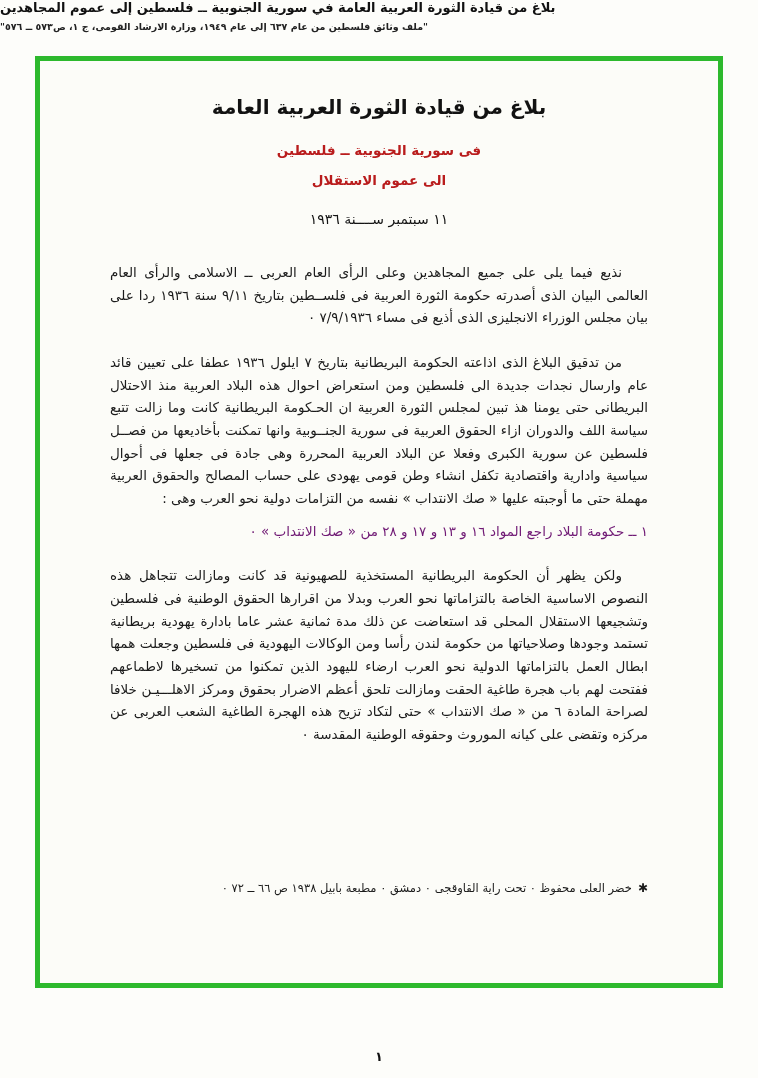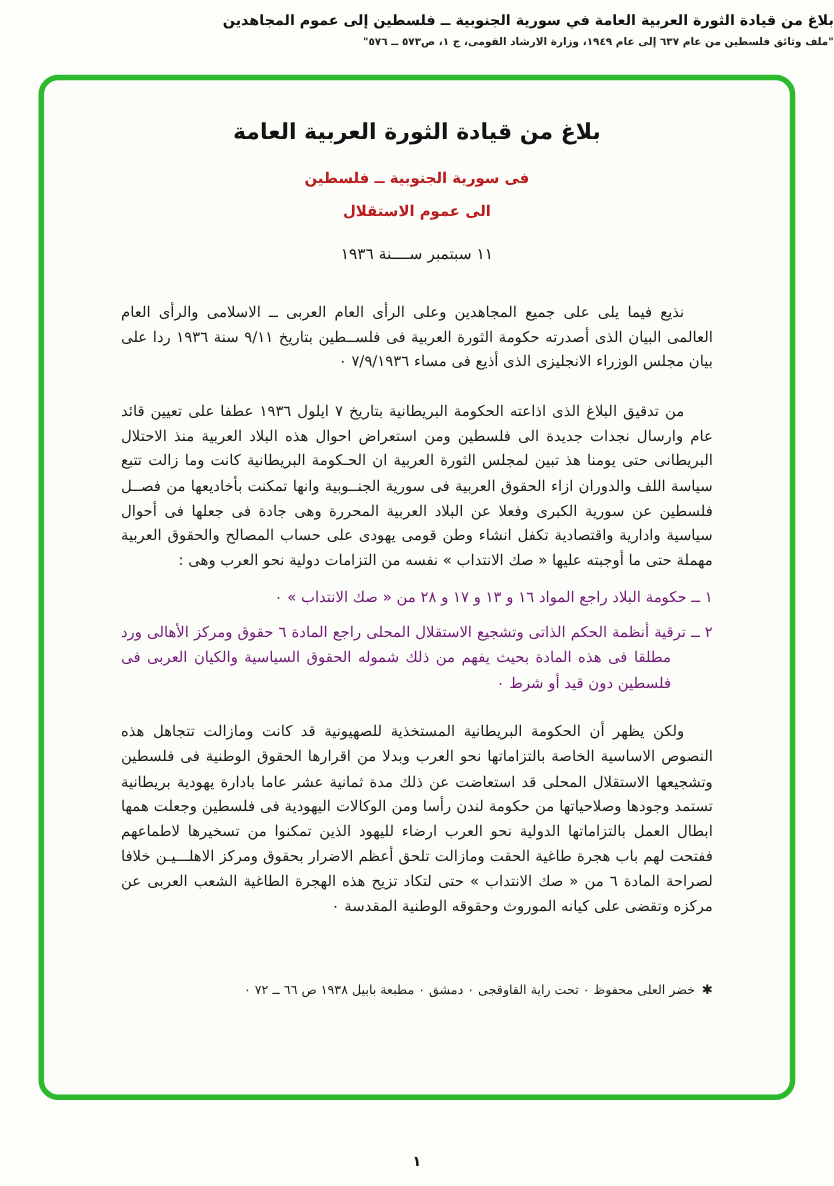--- a/index.html
+++ b/index.html
@@ -11,42 +11,42 @@
     width: 758px;
     height: 1078px;
     position: relative;
     font-family: "DejaVu Sans", sans-serif;
     color: #1e1e1e;
     direction: rtl;
     overflow: hidden;
     background: #fdfdfa;
   }
   .top-header {
-    text-align: right;
-    padding-top: 12px;
+    text-align: left;
+    padding-top: 0;
   }
   .top-header .line1 {
     font-weight: bold;
     font-size: 13px;
     color: #111;
   }
   .top-header .line2 {
     font-size: 9.5px;
     font-weight: bold;
     color: #222;
     margin-top: 6px;
     letter-spacing: 0.2px;
   }
   .green-box {
     box-sizing: border-box;
     width: 688px;
     height: 932px;
     margin: 24px auto 0 auto;
     border: 5px solid #2db92d;
-    border-radius: 18px;
+    border-radius: 0;
     background: #fcfcf8;
     padding: 30px 70px 24px 70px;
     display: flex;
     flex-direction: column;
     overflow: hidden;
   }
   .doc-title {
     text-align: center;
     font-size: 20px;
     font-weight: bold;
@@ -119,21 +119,20 @@
 <div class="green-box">
   <div class="doc-title">بلاغ من قيادة الثورة العربية العامة</div>
   <div class="doc-sub">فى سورية الجنوبية ــ فلسطين</div>
   <div class="doc-sub">الى عموم الاستقلال</div>
   <div class="doc-date">١١ سبتمبر ســــنة ١٩٣٦</div>
 
   <p class="body-para indent-first">نذيع فيما يلى على جميع المجاهدين وعلى الرأى العام العربى ــ الاسلامى والرأى العام العالمى البيان الذى أصدرته حكومة الثورة العربية فى فلســطين بتاريخ ٩/١١ سنة ١٩٣٦ ردا على بيان مجلس الوزراء الانجليزى الذى أذيع فى مساء ٧/٩/١٩٣٦ ٠</p>
   <p class="body-para indent-first">من تدقيق البلاغ الذى اذاعته الحكومة البريطانية بتاريخ ٧ ايلول ١٩٣٦ عطفا على تعيين قائد عام وارسال نجدات جديدة الى فلسطين ومن استعراض احوال هذه البلاد العربية منذ الاحتلال البريطانى حتى يومنا هذ تبين لمجلس الثورة العربية ان الحـكومة البريطانية كانت وما زالت تتبع سياسة اللف والدوران ازاء الحقوق العربية فى سورية الجنــوبية وانها تمكنت بأخاديعها من فصــل فلسطين عن سورية الكبرى وفعلا عن البلاد العربية المحررة وهى جادة فى جعلها فى أحوال سياسية وادارية واقتصادية تكفل انشاء وطن قومى يهودى على حساب المصالح والحقوق العربية مهملة حتى ما أوجبته عليها « صك الانتداب » نفسه من التزامات دولية نحو العرب وهى :</p>
 
   <div class="list-item">١ ــ حكومة البلاد راجع المواد ١٦ و ١٣ و ١٧ و ٢٨ من « صك الانتداب » ٠</div>
-  <div class="list-item">٢ ــ ترقية أنظمة الحكم الذاتى وتشجيع الاستقلال المحلى راجع المادة ٦ حقوق ومركز الأهالى ورد مطلقا فى هذه المادة بحيث يفهم من ذلك شموله الحقوق السياسية والكيان العربى فى فلسطين دون قيد أو شرط ٠</div>
 
   <p class="body-para indent-first">ولكن يظهر أن الحكومة البريطانية المستخذية للصهيونية قد كانت ومازالت تتجاهل هذه النصوص الاساسية الخاصة بالتزاماتها نحو العرب وبدلا من اقرارها الحقوق الوطنية فى فلسطين وتشجيعها الاستقلال المحلى قد استعاضت عن ذلك مدة ثمانية عشر عاما بادارة يهودية بريطانية تستمد وجودها وصلاحياتها من حكومة لندن رأسا ومن الوكالات اليهودية فى فلسطين وجعلت همها ابطال العمل بالتزاماتها الدولية نحو العرب ارضاء لليهود الذين تمكنوا من تسخيرها لاطماعهم ففتحت لهم باب هجرة طاغية الحقت ومازالت تلحق أعظم الاضرار بحقوق ومركز الاهلـــيـن خلافا لصراحة المادة ٦ من « صك الانتداب » حتى لتكاد تزيح هذه الهجرة الطاغية الشعب العربى عن مركزه وتقضى على كيانه الموروث وحقوقه الوطنية المقدسة ٠</p>
 
   <div class="footnote">
     <span class="star">✱</span><span>خضر العلى محفوظ ٠ تحت راية القاوقجى ٠ دمشق ٠ مطبعة بابيل ١٩٣٨ ص ٦٦ ــ ٧٢ ٠</span>
   </div>
 </div>
 
 <div class="page-number">١</div>
 

